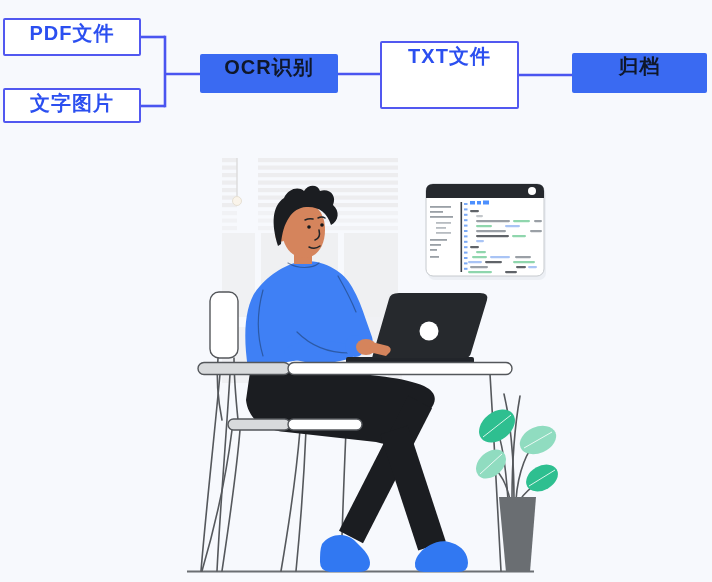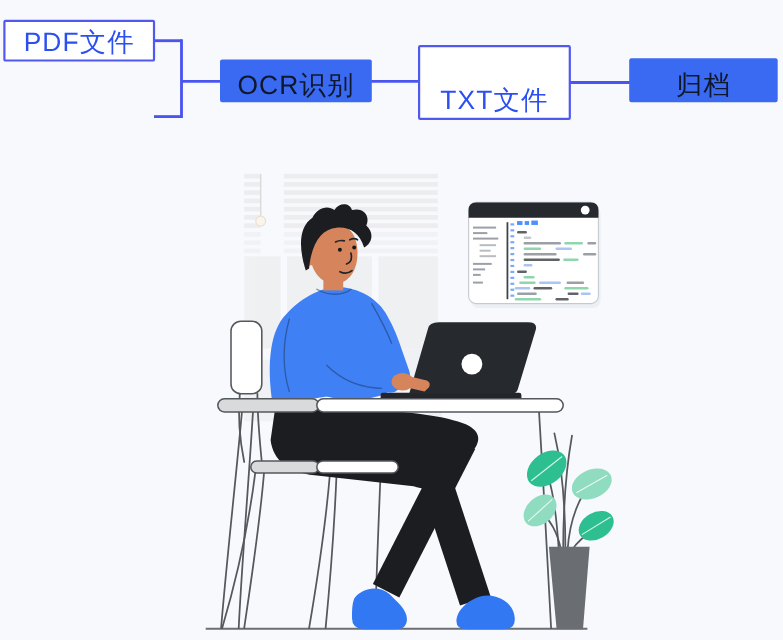--- a/index.html
+++ b/index.html
@@ -8,22 +8,22 @@
     --ink-dark:#1b1d21; --laptop-dark:#26292d; --desk-gray:#d8dadc; --line-gray:#55585c;
     --window-gray:#ededef; --leaf-dark:#2ebf90; --leaf-light:#90dcc0; --vase-gray:#6a6e72;
     --code-header:#26292e; --code-green:#8fd6ad; --code-blue:#a9c4f5; --code-gray:#9aa0a6; --code-dark:#606469;
   }
   html,body{margin:0;padding:0;}
   .page{position:relative;width:712px;height:582px;background:var(--page-bg);overflow:hidden;
         font-family:"Liberation Sans","DejaVu Sans",sans-serif;}
   .illus{position:absolute;left:0;top:0;width:712px;height:582px;z-index:0;}
   .conn-svg{position:absolute;left:0;top:0;width:712px;height:582px;z-index:1;pointer-events:none;}
   .conn{stroke:var(--connector);stroke-width:2.6px;fill:none;}
-  .fbox{position:absolute;z-index:2;display:flex;align-items:flex-end;justify-content:center;
-        box-sizing:border-box;font-weight:400;font-size:24px;letter-spacing:1px;border-radius:2px;}
+  .fbox{position:absolute;z-index:2;display:flex;align-items:flex-start;justify-content:center;
+        box-sizing:border-box;font-weight:700;font-size:20px;letter-spacing:1px;border-radius:2px;}
   .fbox.outline{background:#fff;border:2px solid var(--node-border);color:var(--node-text);}
   .fbox.filled{background:var(--node-fill);color:#0f172a;}
   
   .f-ink{fill:var(--ink-dark);}
   .f-skin{fill:var(--skin);} .f-sw{fill:var(--sweater-blue);} .f-shoe{fill:var(--shoe-blue);}
   .f-desk{fill:var(--desk-gray);} .f-white{fill:#ffffff;}
   .s-line{stroke:var(--line-gray);stroke-width:1.6;fill:none;stroke-linecap:round;}
   .s-edge{stroke:#54575b;stroke-width:1.4;}
   .f-win{fill:var(--window-gray);}
   .f-leafd{fill:var(--leaf-dark);} .f-leafl{fill:var(--leaf-light);} .f-vase{fill:var(--vase-gray);}
@@ -41,20 +41,23 @@
     <path class="conn" d="M140,37 H165"></path>
     <path class="conn" d="M140,106 H165"></path>
     <path class="conn" d="M165,35.7 V107.3"></path>
     <path class="conn" d="M165,74 H201"></path>
     <path class="conn" d="M337,74 H381"></path>
     <path class="conn" d="M518,75 H573"></path>
   </svg>
 
   <div class="fbox outline" style="left:3px;top:18px;width:138px;height:38px">
     <span>PDF文件</span>
+  </div>
+  <div class="fbox outline" style="left:3px;top:88px;width:138px;height:35px">
+    <span>文字图片</span>
   </div>
   <div class="fbox filled" style="left:200px;top:54px;width:138px;height:39px">
     <span>OCR识别</span>
   </div>
   <div class="fbox outline" style="left:380px;top:41px;width:139px;height:68px">
     <span>TXT文件</span>
   </div>
   <div class="fbox filled" style="left:572px;top:53px;width:135px;height:40px">
     <span>归档</span>
   </div>

